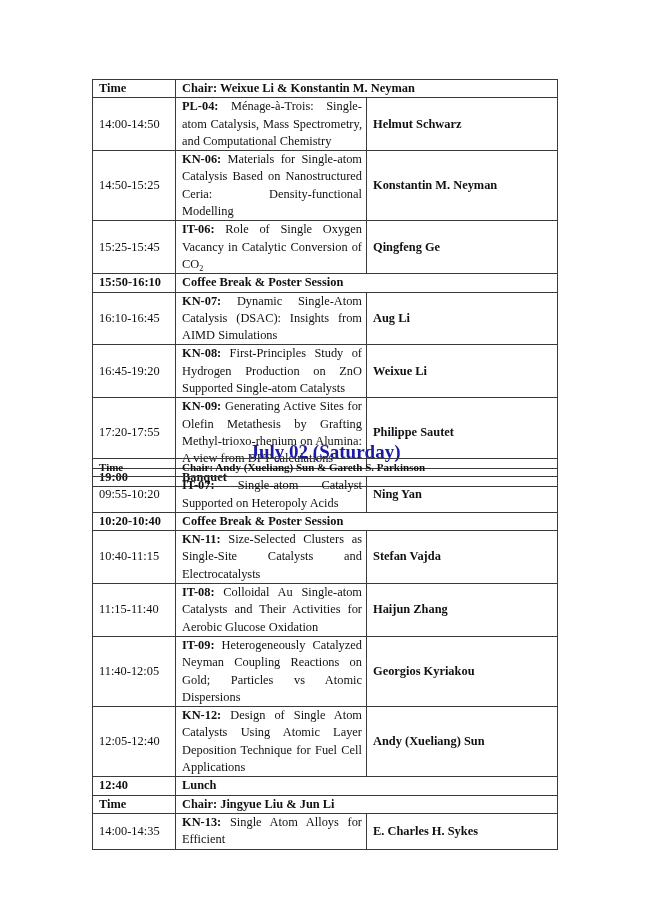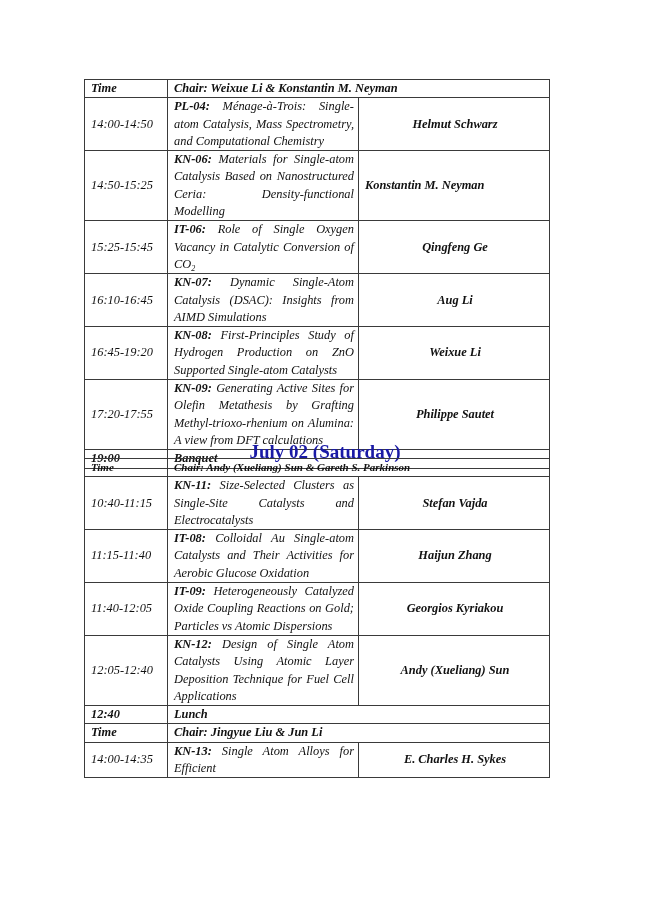--- a/index.html
+++ b/index.html
@@ -1,23 +1,23 @@
 <!DOCTYPE html>
 <html><head>
   <meta charset="utf-8">
   <style>
     html, body { margin: 0; padding: 0; background: #ffffff; }
     body { width: 650px; height: 919px; position: relative; overflow: hidden;
       font-family: "Liberation Serif", "DejaVu Serif", serif; color: #111; }
-    table.sched { position: absolute; left: 84px; width: 466px; border-collapse: collapse;
-      font-size: 12.4px; line-height: 17.3px; table-layout: fixed; font-style: italic; }
+    table.sched { position: absolute; left: 92px; width: 466px; border-collapse: collapse;
+      font-size: 12.4px; line-height: 17.3px; table-layout: fixed; }
     table.sched td { border: 1.3px solid #3a3a3a; padding: 0 4px 0 6px; vertical-align: middle; }
     td.time { width: 72px; }
     td.talk { width: 226px; text-align: justify; text-align-last: left; }
-    td.speaker { font-weight: bold; padding-left: 6px; text-align: center; }
+    td.speaker { font-weight: bold; padding-left: 6px; }
     td.speaker.justify { text-align: justify; text-align-last: left; }
     tr.hdr td, tr.brk td { font-weight: bold; height: 16px; }
     tr.hdr td.chair { font-weight: bold; }
     .code { font-weight: bold; }
     #t1 { top: 79px; }
     #t2 { top: 458px; font-size: 12.4px; }
     #t2 tr.hdr td { font-size: 11px; }
     .date-title { position: absolute; top: 441px; left: 0; width: 650px; text-align: center;
       font-weight: bold; color: #1a1aa6; font-size: 19px; }
     sub { font-size: 8px; line-height: 0; }
@@ -39,20 +39,24 @@
   <tr style="height:52px">
     <td class="time">14:50-15:25</td>
     <td class="talk"><span class="code">KN-06:</span><span> Materials for Single-atom Catalysis Based on Nanostructured Ceria: Density-functional Modelling</span></td>
     <td class="speaker justify">Konstantin M. Neyman</td>
   </tr>
   <tr style="height:35px">
     <td class="time">15:25-15:45</td>
     <td class="talk"><span class="code">IT-06:</span><span> Role of Single Oxygen Vacancy in Catalytic Conversion of CO</span><sub>2</sub></td>
     <td class="speaker">Qingfeng Ge</td>
   </tr>
+  <tr class="brk" style="height:17px">
+    <td class="time">15:50-16:10</td>
+    <td colspan="2">Coffee Break &amp; Poster Session</td>
+  </tr>
   <tr style="height:35px">
     <td class="time">16:10-16:45</td>
     <td class="talk"><span class="code">KN-07:</span><span> Dynamic Single-Atom Catalysis (DSAC): Insights from AIMD Simulations</span></td>
     <td class="speaker">Aug Li</td>
   </tr>
   <tr style="height:52px">
     <td class="time">16:45-19:20</td>
     <td class="talk"><span class="code">KN-08:</span><span> First-Principles Study of Hydrogen Production on ZnO Supported Single-atom Catalysts</span></td>
     <td class="speaker">Weixue Li</td>
   </tr>
@@ -70,32 +74,41 @@
 
 <div class="date-title">July 02 (Saturday)</div>
 
 <table class="sched" id="t2">
   <tbody>
       <tr class="hdr" style="height:17px">
     <td class="time">Time</td>
     <td colspan="2" class="chair">Chair: Andy (Xueliang) Sun &amp; Gareth S. Parkinson</td>
   </tr>
   <tr style="height:35px">
+    <td class="time">09:55-10:20</td>
+    <td class="talk"><span class="code">IT-07:</span><span> Single-atom Catalyst Supported on Heteropoly Acids</span></td>
+    <td class="speaker">Ning Yan</td>
+  </tr>
+  <tr class="brk" style="height:17px">
+    <td class="time">10:20-10:40</td>
+    <td colspan="2">Coffee Break &amp; Poster Session</td>
+  </tr>
+  <tr style="height:35px">
     <td class="time">10:40-11:15</td>
     <td class="talk"><span class="code">KN-11:</span><span> Size-Selected Clusters as Single-Site Catalysts and Electrocatalysts</span></td>
     <td class="speaker">Stefan Vajda</td>
   </tr>
   <tr style="height:52px">
     <td class="time">11:15-11:40</td>
     <td class="talk"><span class="code">IT-08:</span><span> Colloidal Au Single-atom Catalysts and Their Activities for Aerobic Glucose Oxidation</span></td>
     <td class="speaker">Haijun Zhang</td>
   </tr>
   <tr style="height:52px">
     <td class="time">11:40-12:05</td>
-    <td class="talk"><span class="code">IT-09:</span><span> Heterogeneously Catalyzed Oxide Coupling Reactions on Gold; Particles vs Atomic Dispersions</span></td>
+    <td class="talk"><span class="code">IT-09:</span><span> Heterogeneously Catalyzed Neyman Coupling Reactions on Gold; Particles vs Atomic Dispersions</span></td>
     <td class="speaker">Georgios Kyriakou</td>
   </tr>
   <tr style="height:53px">
     <td class="time">12:05-12:40</td>
     <td class="talk"><span class="code">KN-12:</span><span> Design of Single Atom Catalysts Using Atomic Layer Deposition Technique for Fuel Cell Applications</span></td>
     <td class="speaker">Andy (Xueliang) Sun</td>
   </tr>
   <tr class="brk" style="height:17px">
     <td class="time">12:40</td>
     <td colspan="2">Lunch</td>

